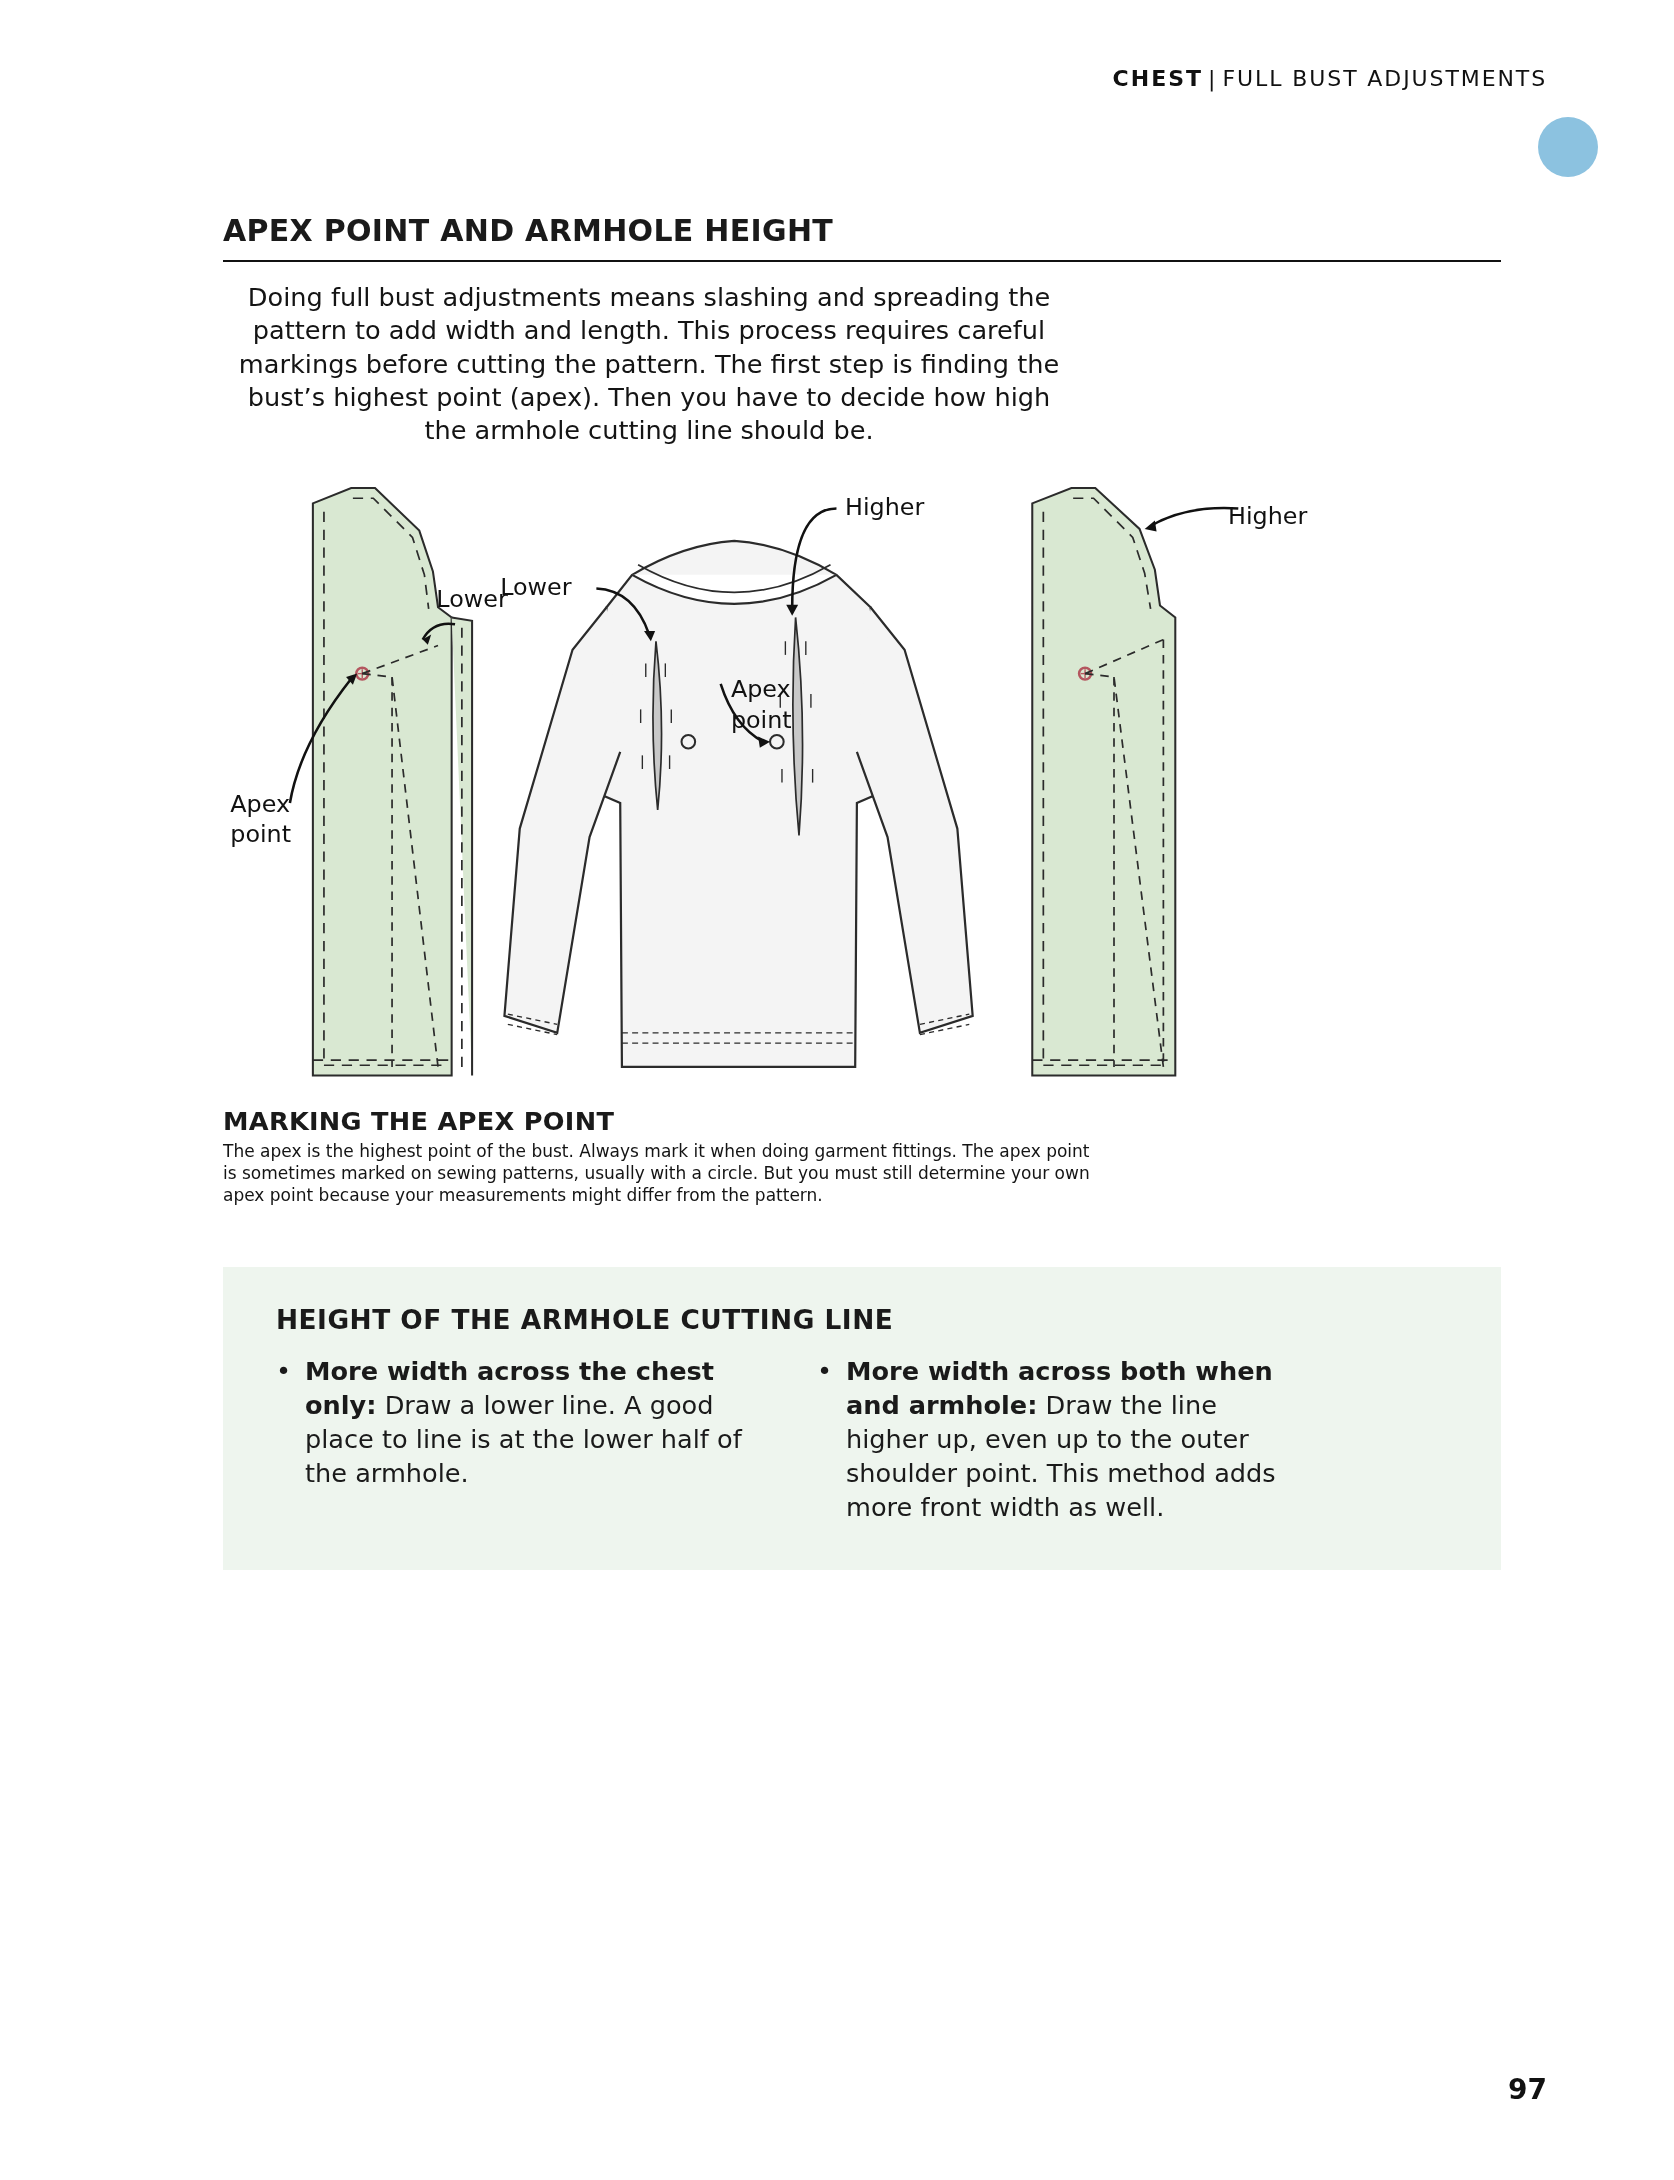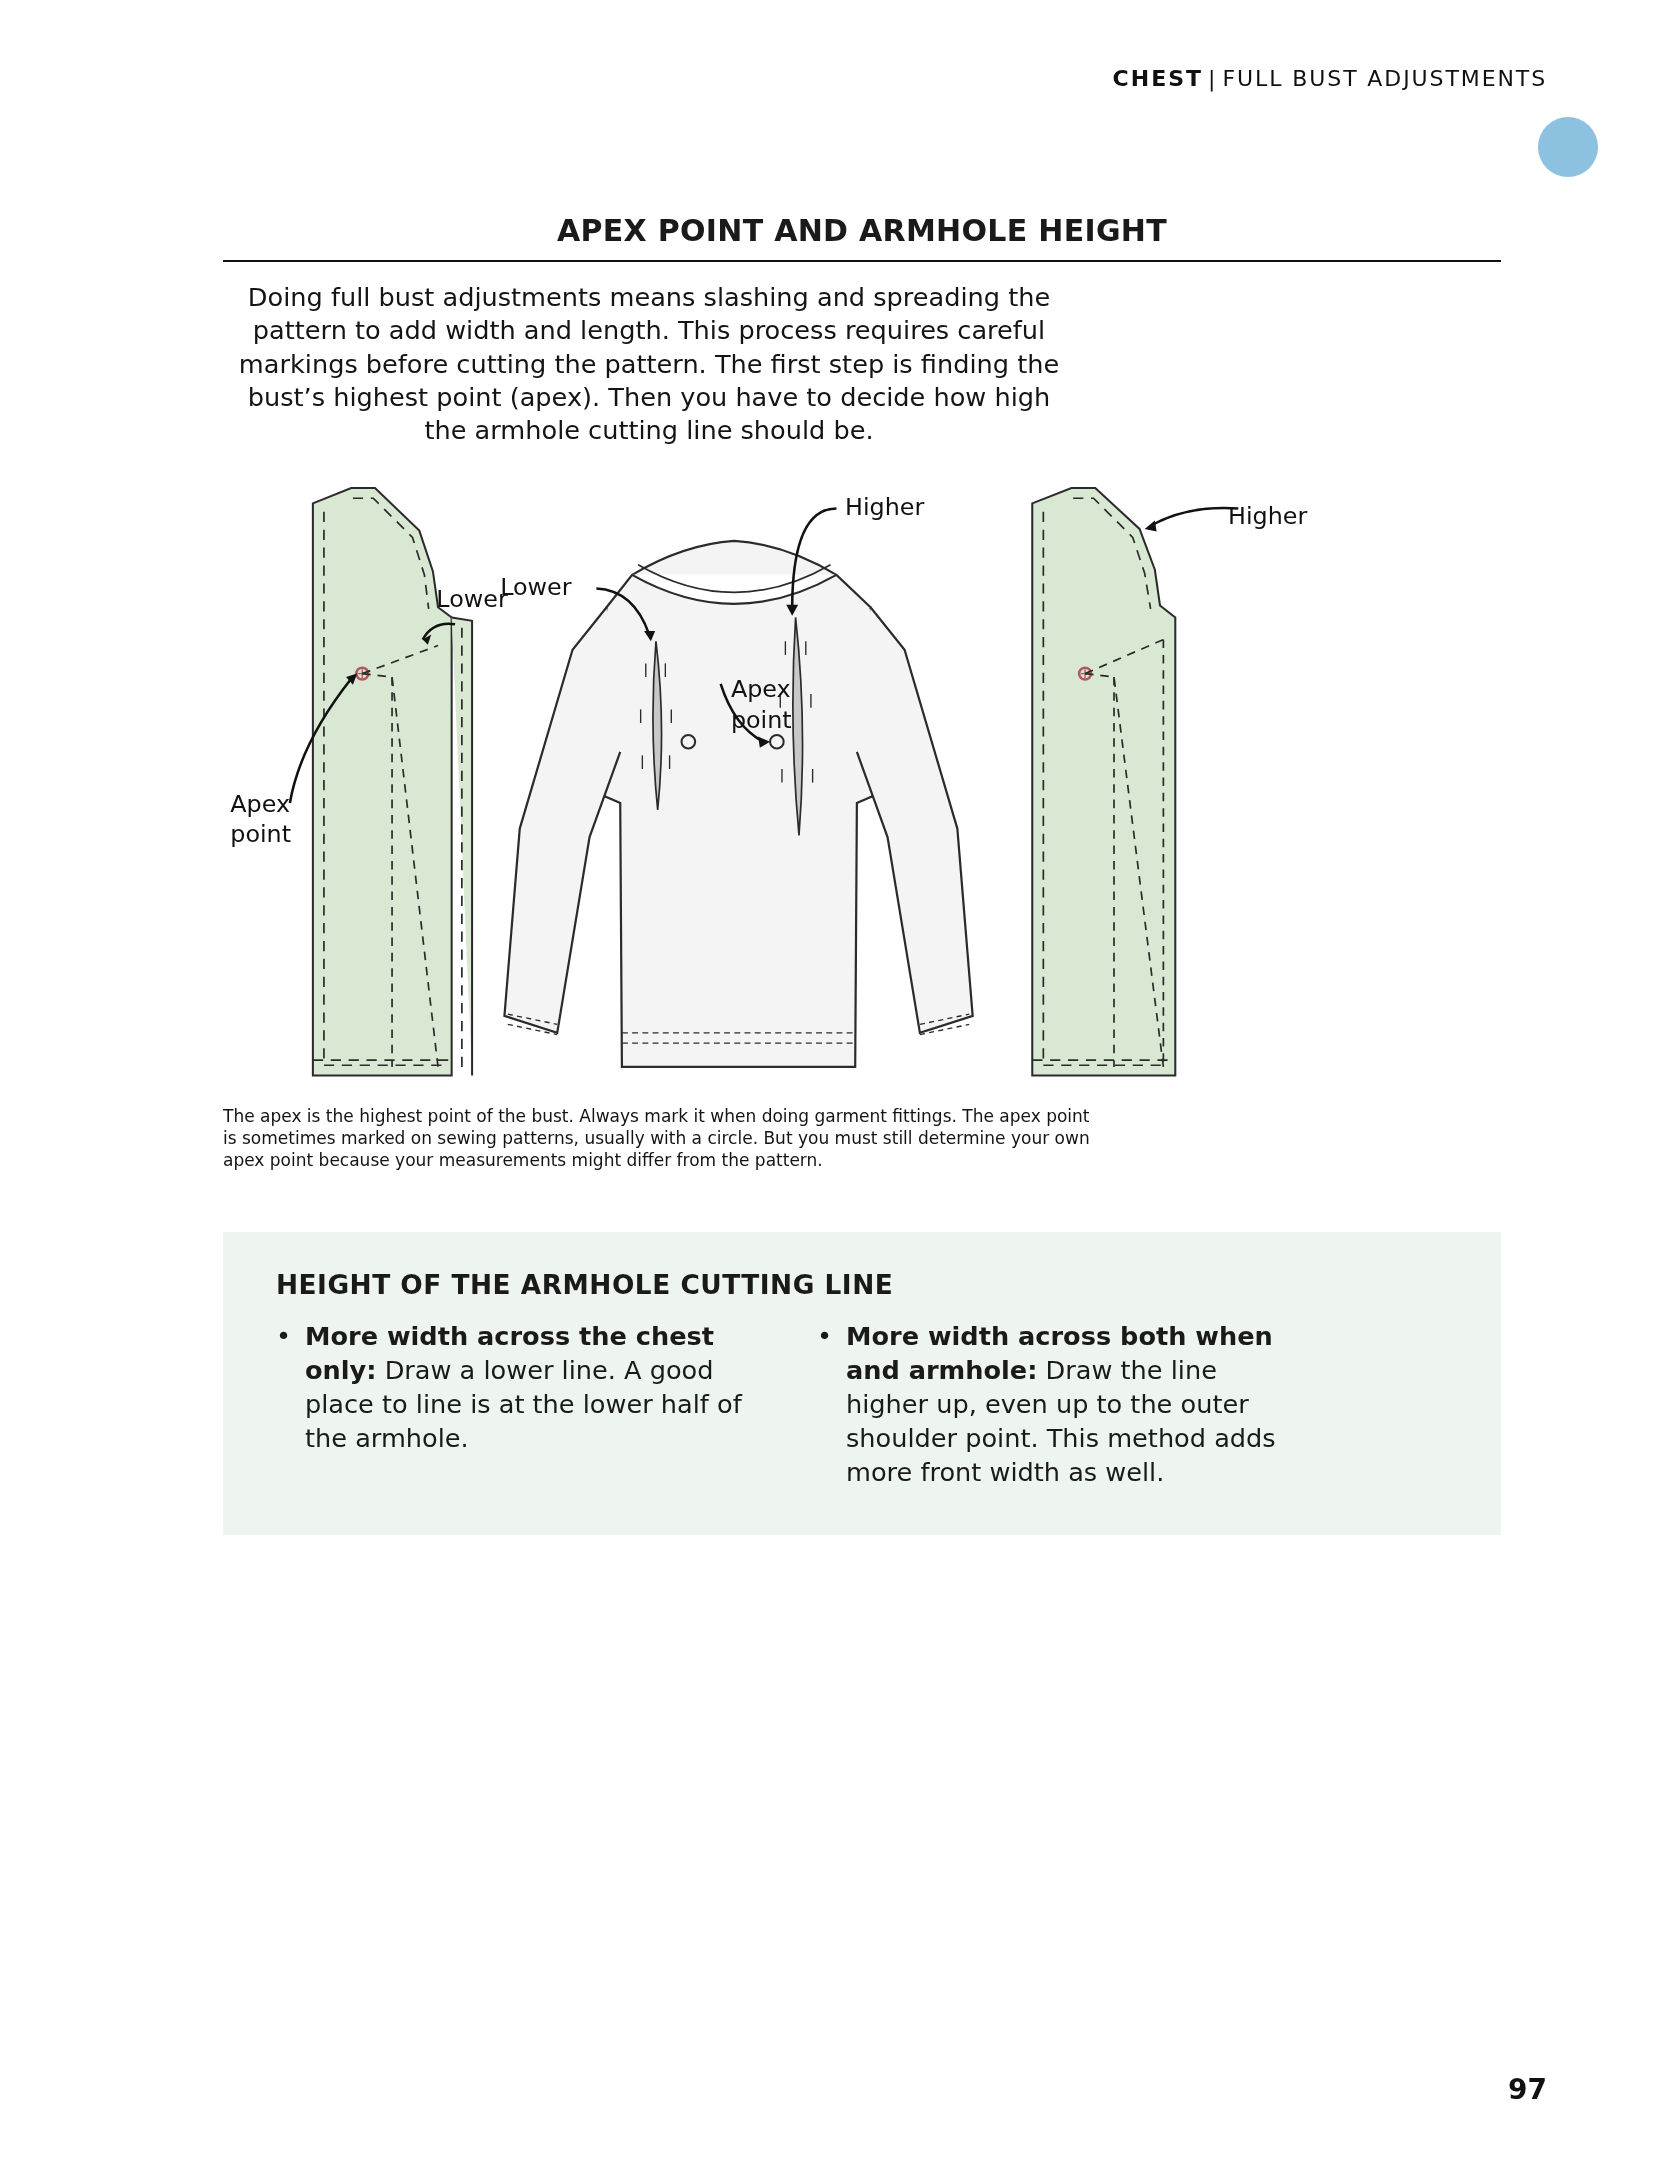--- a/index.html
+++ b/index.html
@@ -59,21 +59,20 @@
 
   h1.section-title {
     font-size: 30px;
     font-weight: bold;
     letter-spacing: 0.3px;
     margin: 0 0 10.2px 0;
     padding: 0 0 12px 0;
     border-bottom: 2.1px solid #111;
     width: 1278px;
     box-sizing: border-box;
-    text-align: center;
   }
 
   p.intro {
     font-size: 25.6px;
     line-height: 1.30;
     margin: 19px 0 0 0;
     width: 852px;
     color: #141414;
     text-align: center;
   }
@@ -278,20 +277,21 @@
           <path d="M1046 242 L1046 700" fill="none" stroke="#2b2b2b" stroke-width="2" stroke-dasharray="10 8"></path>
           <path d="M1104 198 L1104 700" fill="none" stroke="#2b2b2b" stroke-width="2" stroke-dasharray="10 8"></path>
 
           <path d="M1192 44 Q1132 40 1090 64" fill="none" stroke="#111" stroke-width="3"></path>
           <polygon points="1082 68 1094 58 1096 71" fill="#111"></polygon>
           <text class="fig-label" x="1180" y="62">Higher</text>
         </g>
       </svg>
     </div>
 
+    <h2 class="subhead">MARKING THE APEX POINT</h2>
     <p class="body">The apex is the highest point of the bust. Always mark it when doing garment fittings. The apex point is sometimes marked on sewing patterns, usually with a circle. But you must still determine your own apex point because your measurements might differ from the pattern.</p>
 
     <div class="callout">
       <h3>HEIGHT OF THE ARMHOLE CUTTING LINE</h3>
       <div class="bullets">
         <div class="bullet-col">
           <div class="bullet">
             <span class="dot">•</span>
             <span class="txt"><b>More width across the chest only:</b><span> Draw a lower line. A good place to line is at the lower half of the armhole.</span></span>
           </div>

